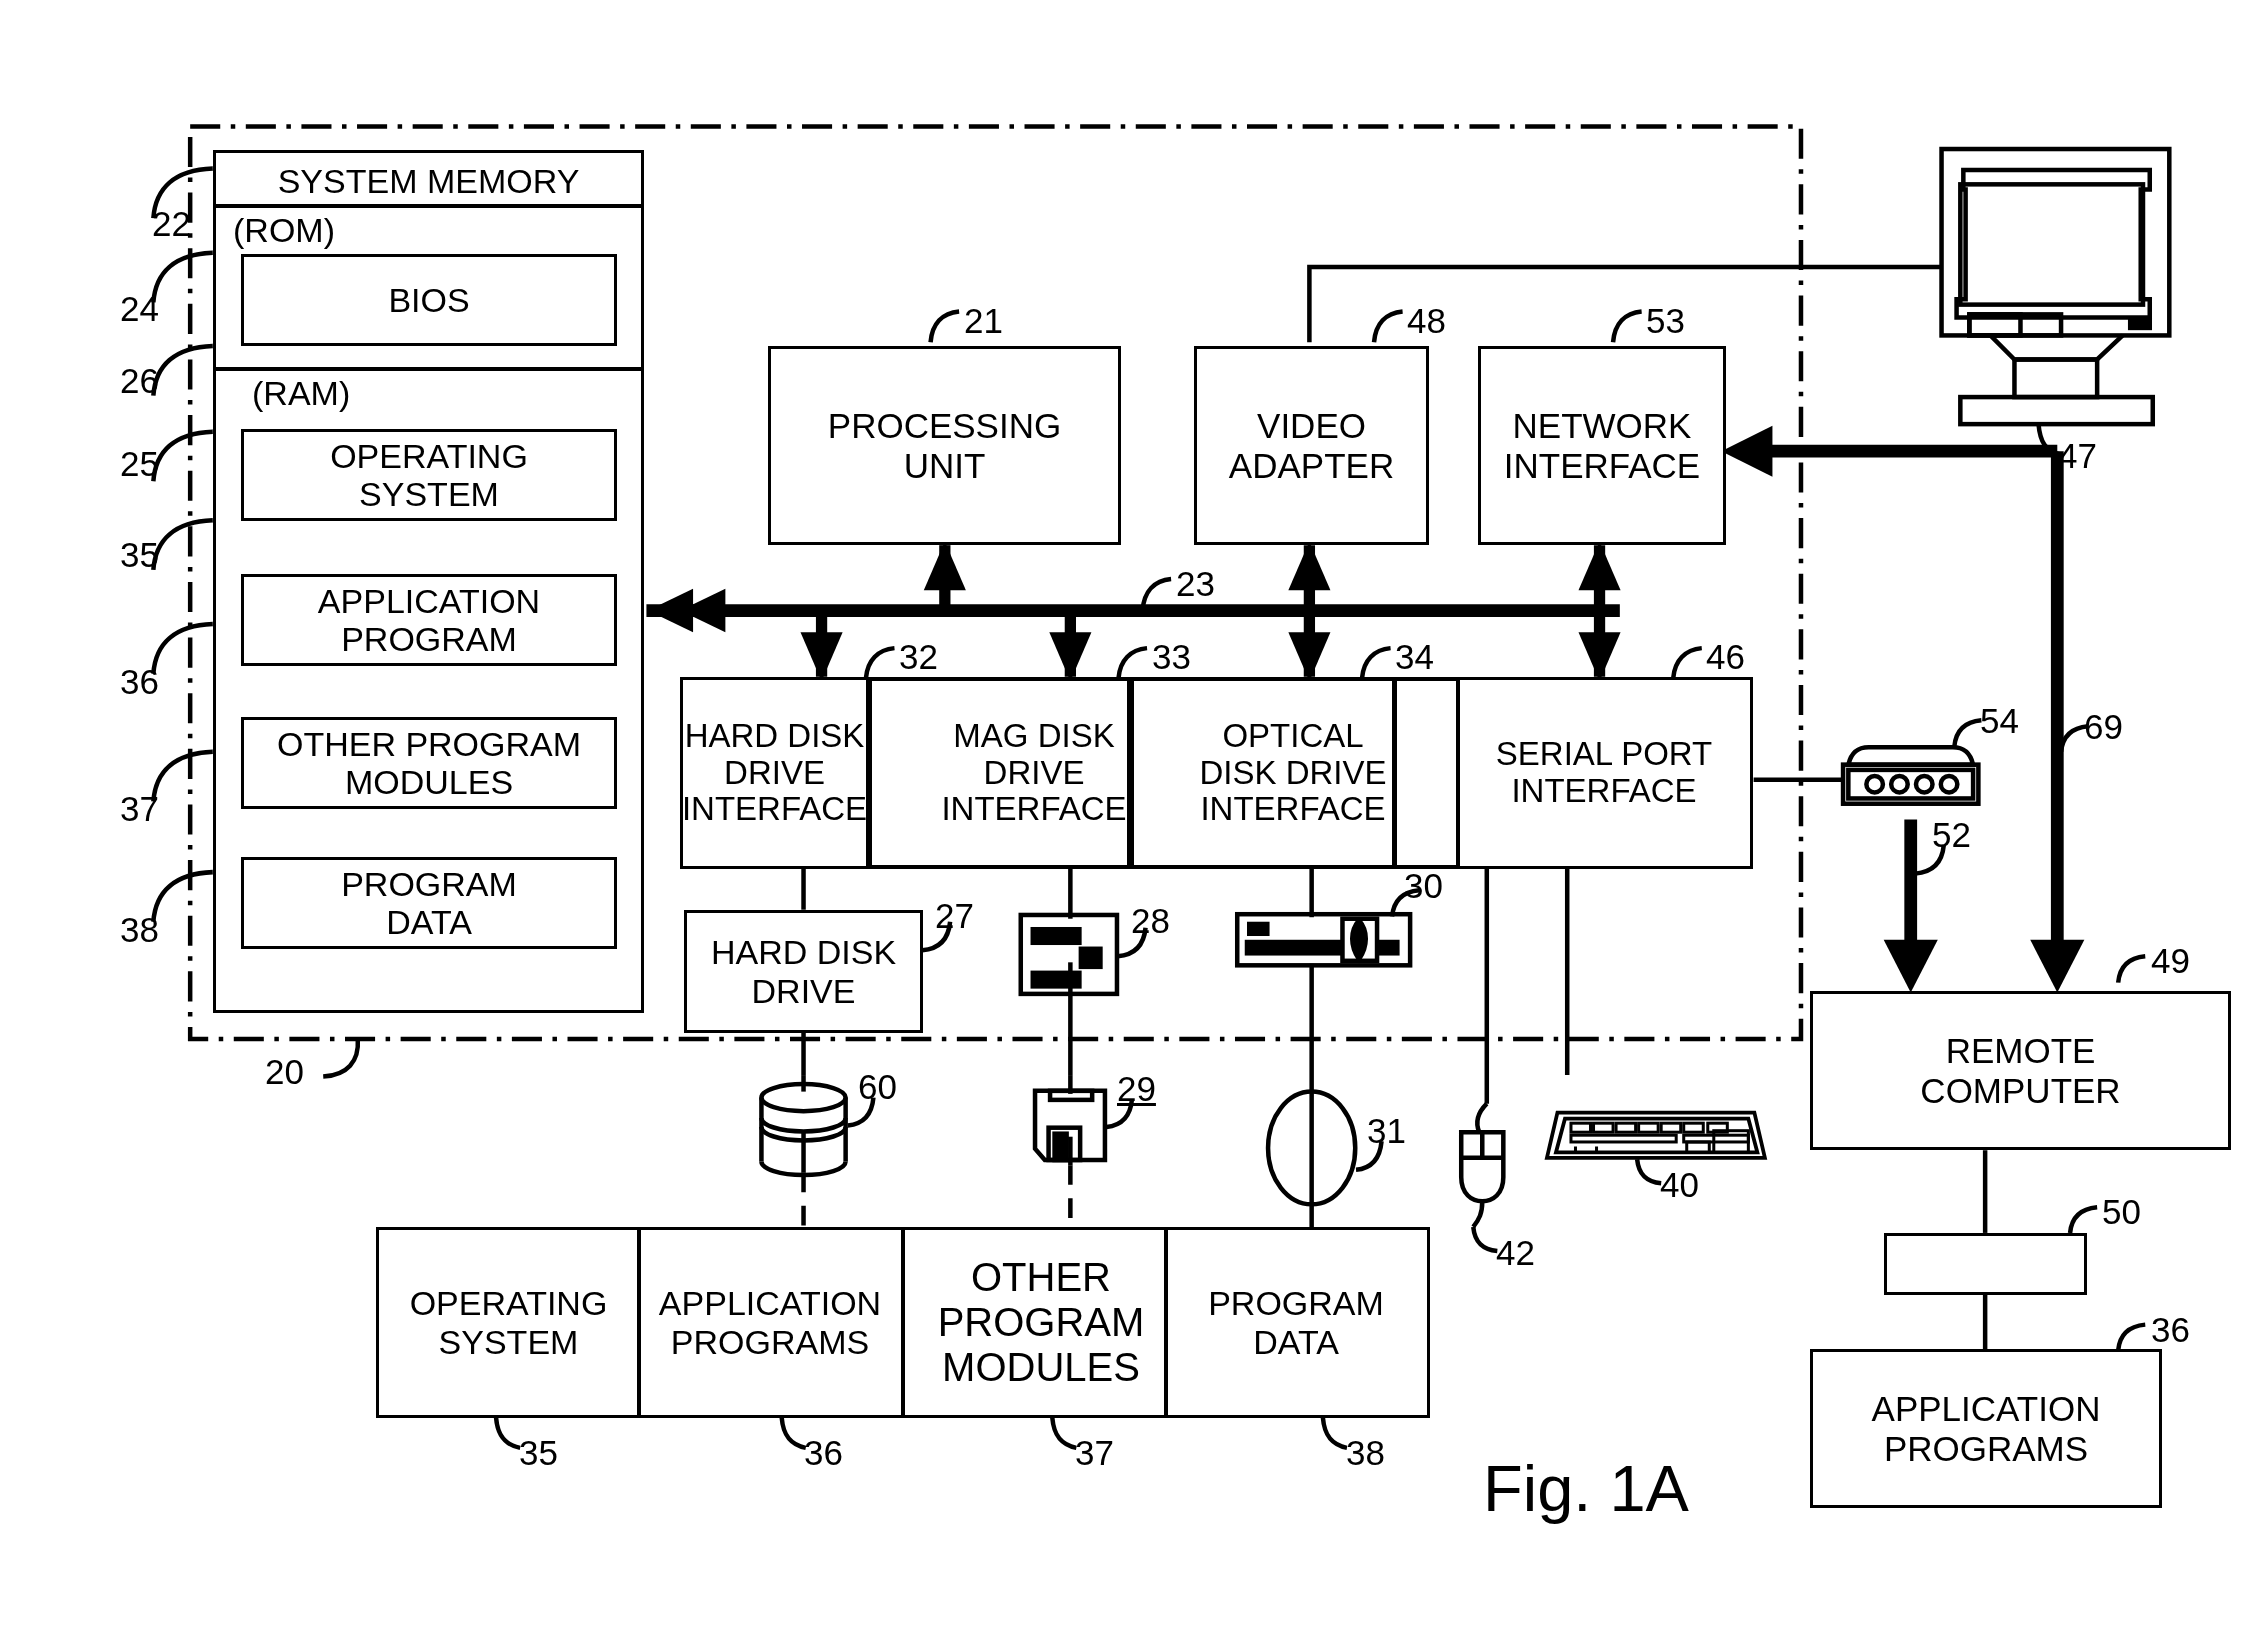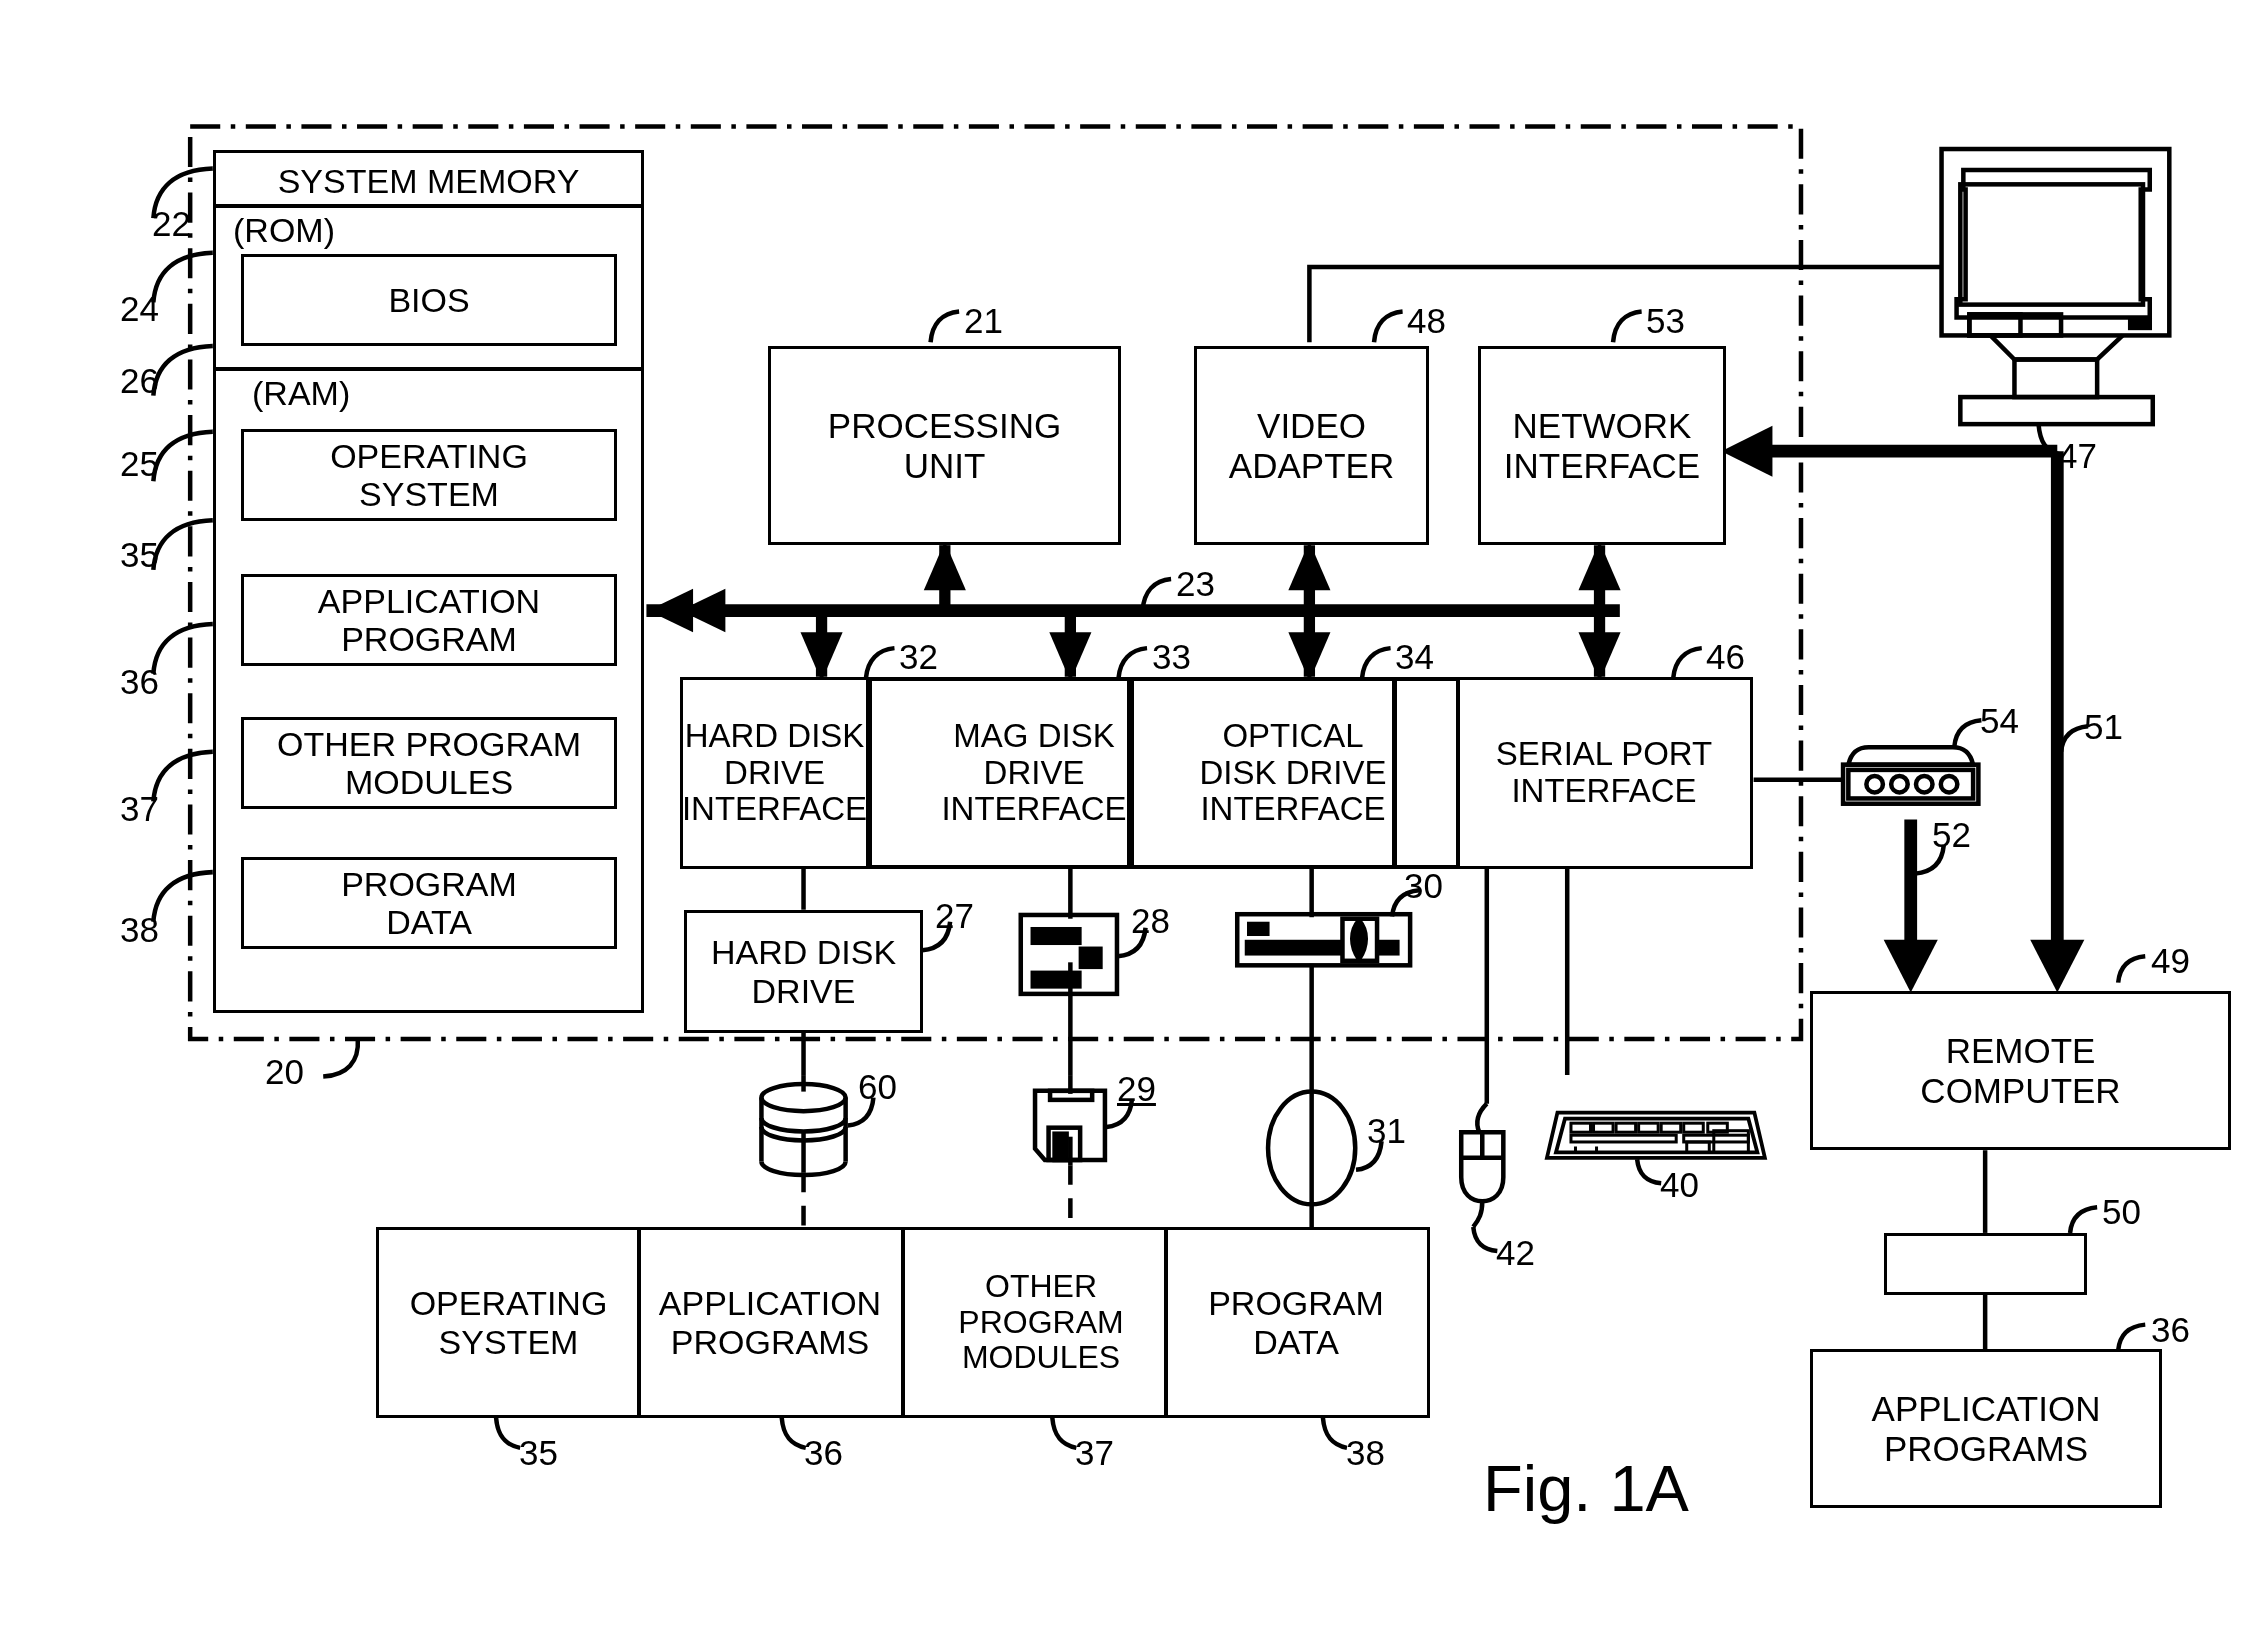--- a/index.html
+++ b/index.html
@@ -389,31 +389,31 @@
   <div class="num" style="left:1131px;top:901px;">28</div>
   <div class="num" style="left:1404px;top:866px;">30</div>
   <div class="num" style="left:858px;top:1067px;">60</div>
   <div class="num" style="left:1117px;top:1069px;text-decoration:underline;">29</div>
   <div class="num" style="left:1367px;top:1111px;">31</div>
   <div class="num" style="left:1496px;top:1233px;">42</div>
   <div class="num" style="left:1660px;top:1165px;">40</div>
   <div class="num" style="left:2058px;top:436px;">47</div>
   <div class="num" style="left:1980px;top:701px;">54</div>
   <div class="num" style="left:1932px;top:815px;">52</div>
-  <div class="num" style="left:2084px;top:707px;">51</div>
+  <div class="num" style="left:2084px;top:707px;">69</div>
 
   <div class="box" style="left:376px;top:1227px;width:265px;height:191px;font-size:34px;white-space:pre;">
     <span>OPERATING
 SYSTEM</span>
   </div>
   <div class="box" style="left:639px;top:1227px;width:265px;height:191px;font-size:34px;white-space:pre;border-left:none;">
     <span>APPLICATION
 PROGRAMS</span>
   </div>
-  <div class="box" style="left:902px;top:1227px;width:265px;height:191px;font-size:32px;white-space:pre;border-left:none;padding-left:16px;">
+  <div class="box" style="left:902px;top:1227px;width:265px;height:191px;font-size:40px;white-space:pre;border-left:none;padding-left:16px;">
     <span>OTHER
 PROGRAM
 MODULES</span>
   </div>
   <div class="box" style="left:1165px;top:1227px;width:265px;height:191px;font-size:34px;white-space:pre;border-left:none;">
     <span>PROGRAM
 DATA</span>
   </div>
   <div style="position:absolute;left:637px;top:1227px;width:3.8px;height:191px;background:#000;"></div>
   <div style="position:absolute;left:901px;top:1227px;width:3.8px;height:191px;background:#000;"></div>

